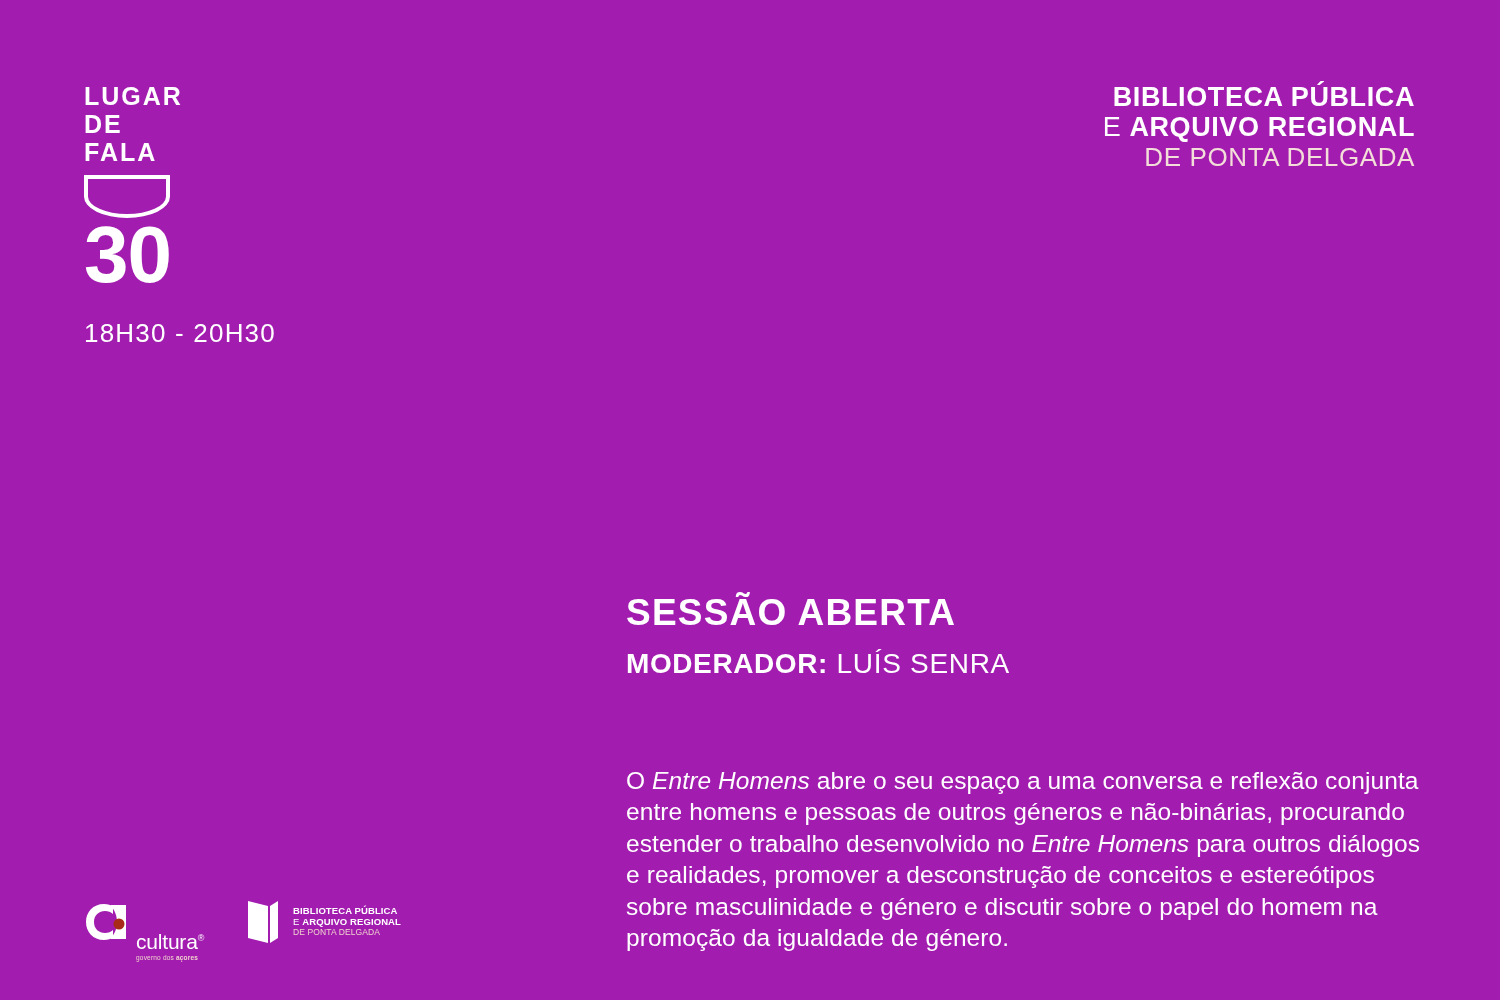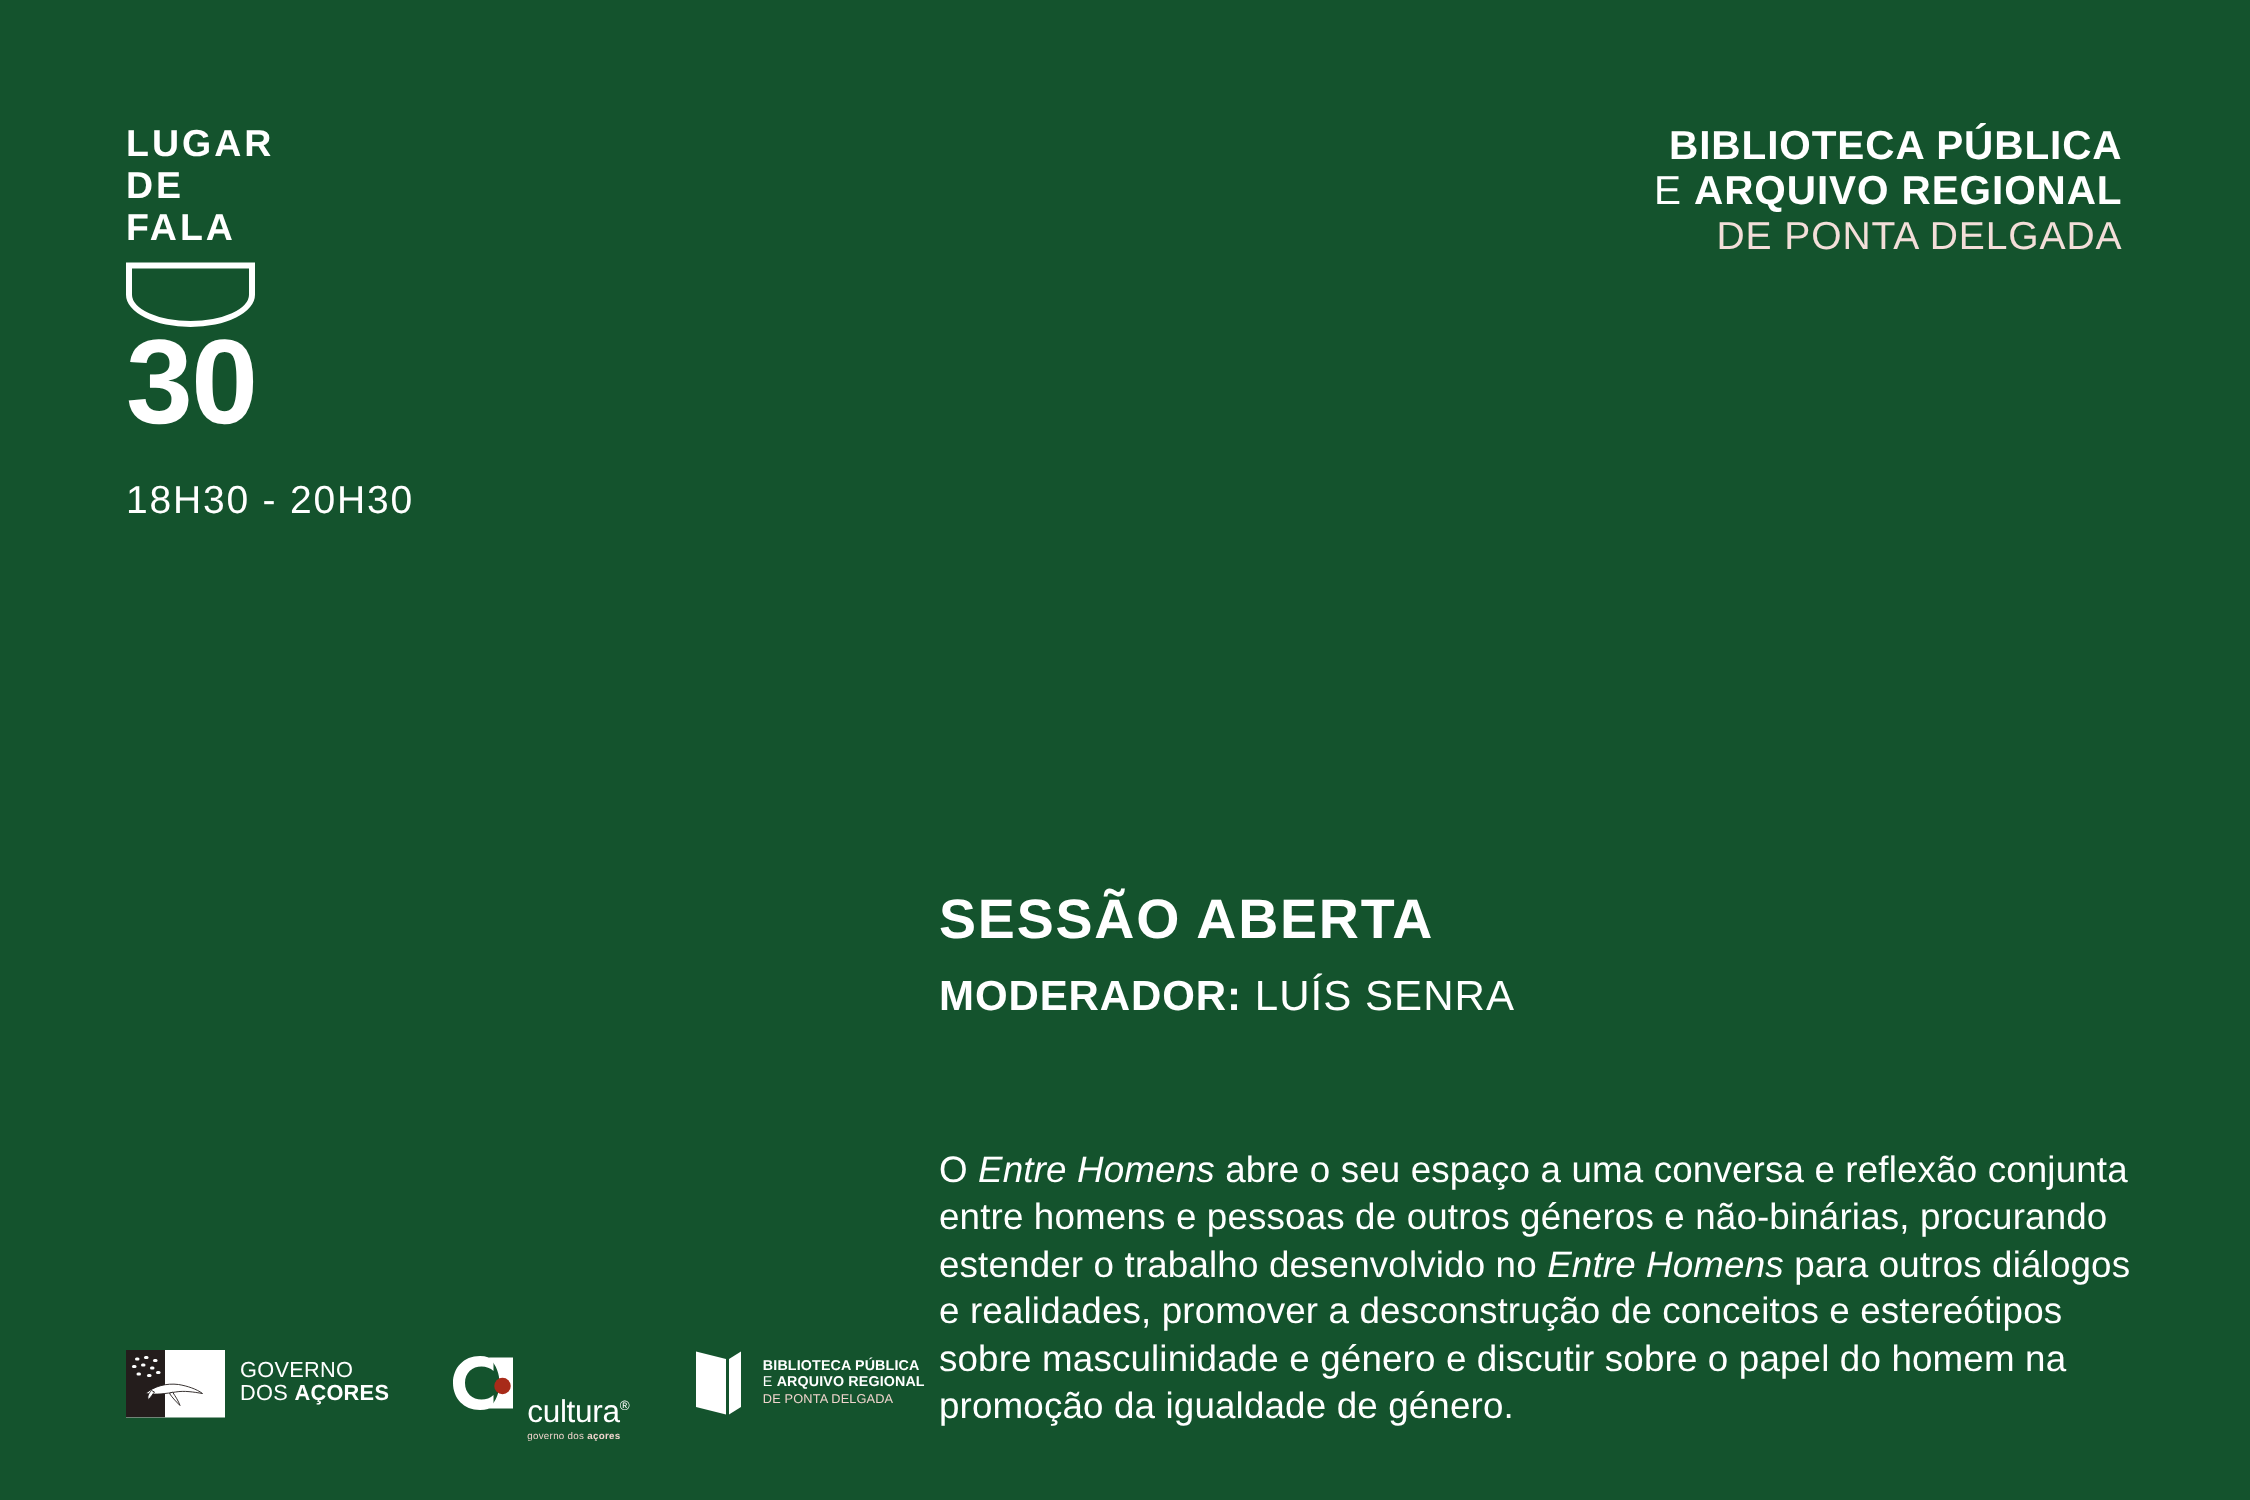--- a/index.html
+++ b/index.html
@@ -12,21 +12,21 @@
     background: #A82B19;
     font-family: "Liberation Sans", sans-serif;
     color: #ffffff;
     overflow: hidden;
     position: relative;
   }
 
   .poster {
     position: absolute;
     inset: 0;
-    background: #14532d;
+    background: #a21caf;
     text-decoration: underline;
   }
 
   
   .brand-logo {
     position: absolute;
     left: 84px;
     top: 84px;
     width: 220px;
   }
@@ -341,45 +341,20 @@
 
   <div class="subtitle-block">
     <span class="session-open">SESSÃO ABERTA</span>
     <span class="moderator"><span class="mod-label">MODERADOR:</span> <span>LUÍS SENRA</span></span>
   </div>
 
   <p class="description"><span>O </span><i>Entre Homens</i><span> abre o seu espaço a uma conversa e reflexão conjunta entre homens e pessoas de outros géneros e não-binárias, procurando estender o trabalho desenvolvido no </span><i>Entre Homens</i><span> para outros diálogos e realidades, promover a desconstrução de conceitos e estereótipos sobre masculinidade e género e discutir sobre o papel do homem na promoção da igualdade de género.</span></p>
 
   <div class="footer-logos">
 
-    <div class="logo-gov">
-      <div class="gov-flag">
-        <div class="dark"></div>
-        <div class="stars">
-          <i style="left:2px;top:1px"></i>
-            <i style="left:8px;top:0px"></i>
-            <i style="left:14px;top:2px"></i>
-          <i style="left:0px;top:6px"></i>
-            <i style="left:6px;top:5px"></i>
-            <i style="left:12px;top:7px"></i>
-          <i style="left:3px;top:11px"></i>
-            <i style="left:10px;top:12px"></i>
-            <i style="left:16px;top:10px"></i>
-        </div>
-        <svg class="hawk" viewBox="0 0 42 24">
-          <path d="M2 14 C8 9, 16 7, 24 8 C30 9, 36 11, 40 14 C34 13, 28 12, 22 13 C16 14, 9 15, 2 14 Z" fill="#ffffff" stroke="#241d1c" stroke-width="0.6"></path>
-          <path d="M20 13 C22 16, 24 19, 25 22 C23 20, 20 17, 18 14 Z" fill="#ffffff" stroke="#241d1c" stroke-width="0.6"></path>
-          <path d="M6 12 C4 14, 3 16, 4 18 C6 16, 7 14, 8 13 Z" fill="#ffffff" stroke="#241d1c" stroke-width="0.6"></path>
-        </svg>
-      </div>
-      <div class="gov-text">
-        <span class="t1">GOVERNO</span>
-        <span class="t2"><span>DOS </span><b>AÇORES</b></span>
-      </div>
-    </div>
 
     <div class="logo-cultura">
       <svg class="cultura-mark" viewBox="0 0 46 42">
         <path d="M20 3 C9 3, 2 11, 2 21 C2 31, 9 39, 20 39 C24 39, 27 38, 29 36 L29 29 C27 31, 24 32, 21 32 C15 32, 10 28, 10 21 C10 14, 15 10, 21 10 C24 10, 27 11, 29 13 L29 6 C27 4, 24 3, 20 3 Z" fill="#ffffff"></path>
         <path d="M26 4 L42 4 L42 38 L26 38 C31 33, 33 27, 33 21 C33 15, 31 9, 26 4 Z" fill="#ffffff"></path>
         <circle cx="35" cy="23" r="5.5" fill="#A82B19"></circle>
       </svg>
       <div class="cultura-text">
         <span class="c1"><span>cultura</span><sup>®</sup></span>
         <span class="c2"><span>governo dos </span><b>açores</b></span>

